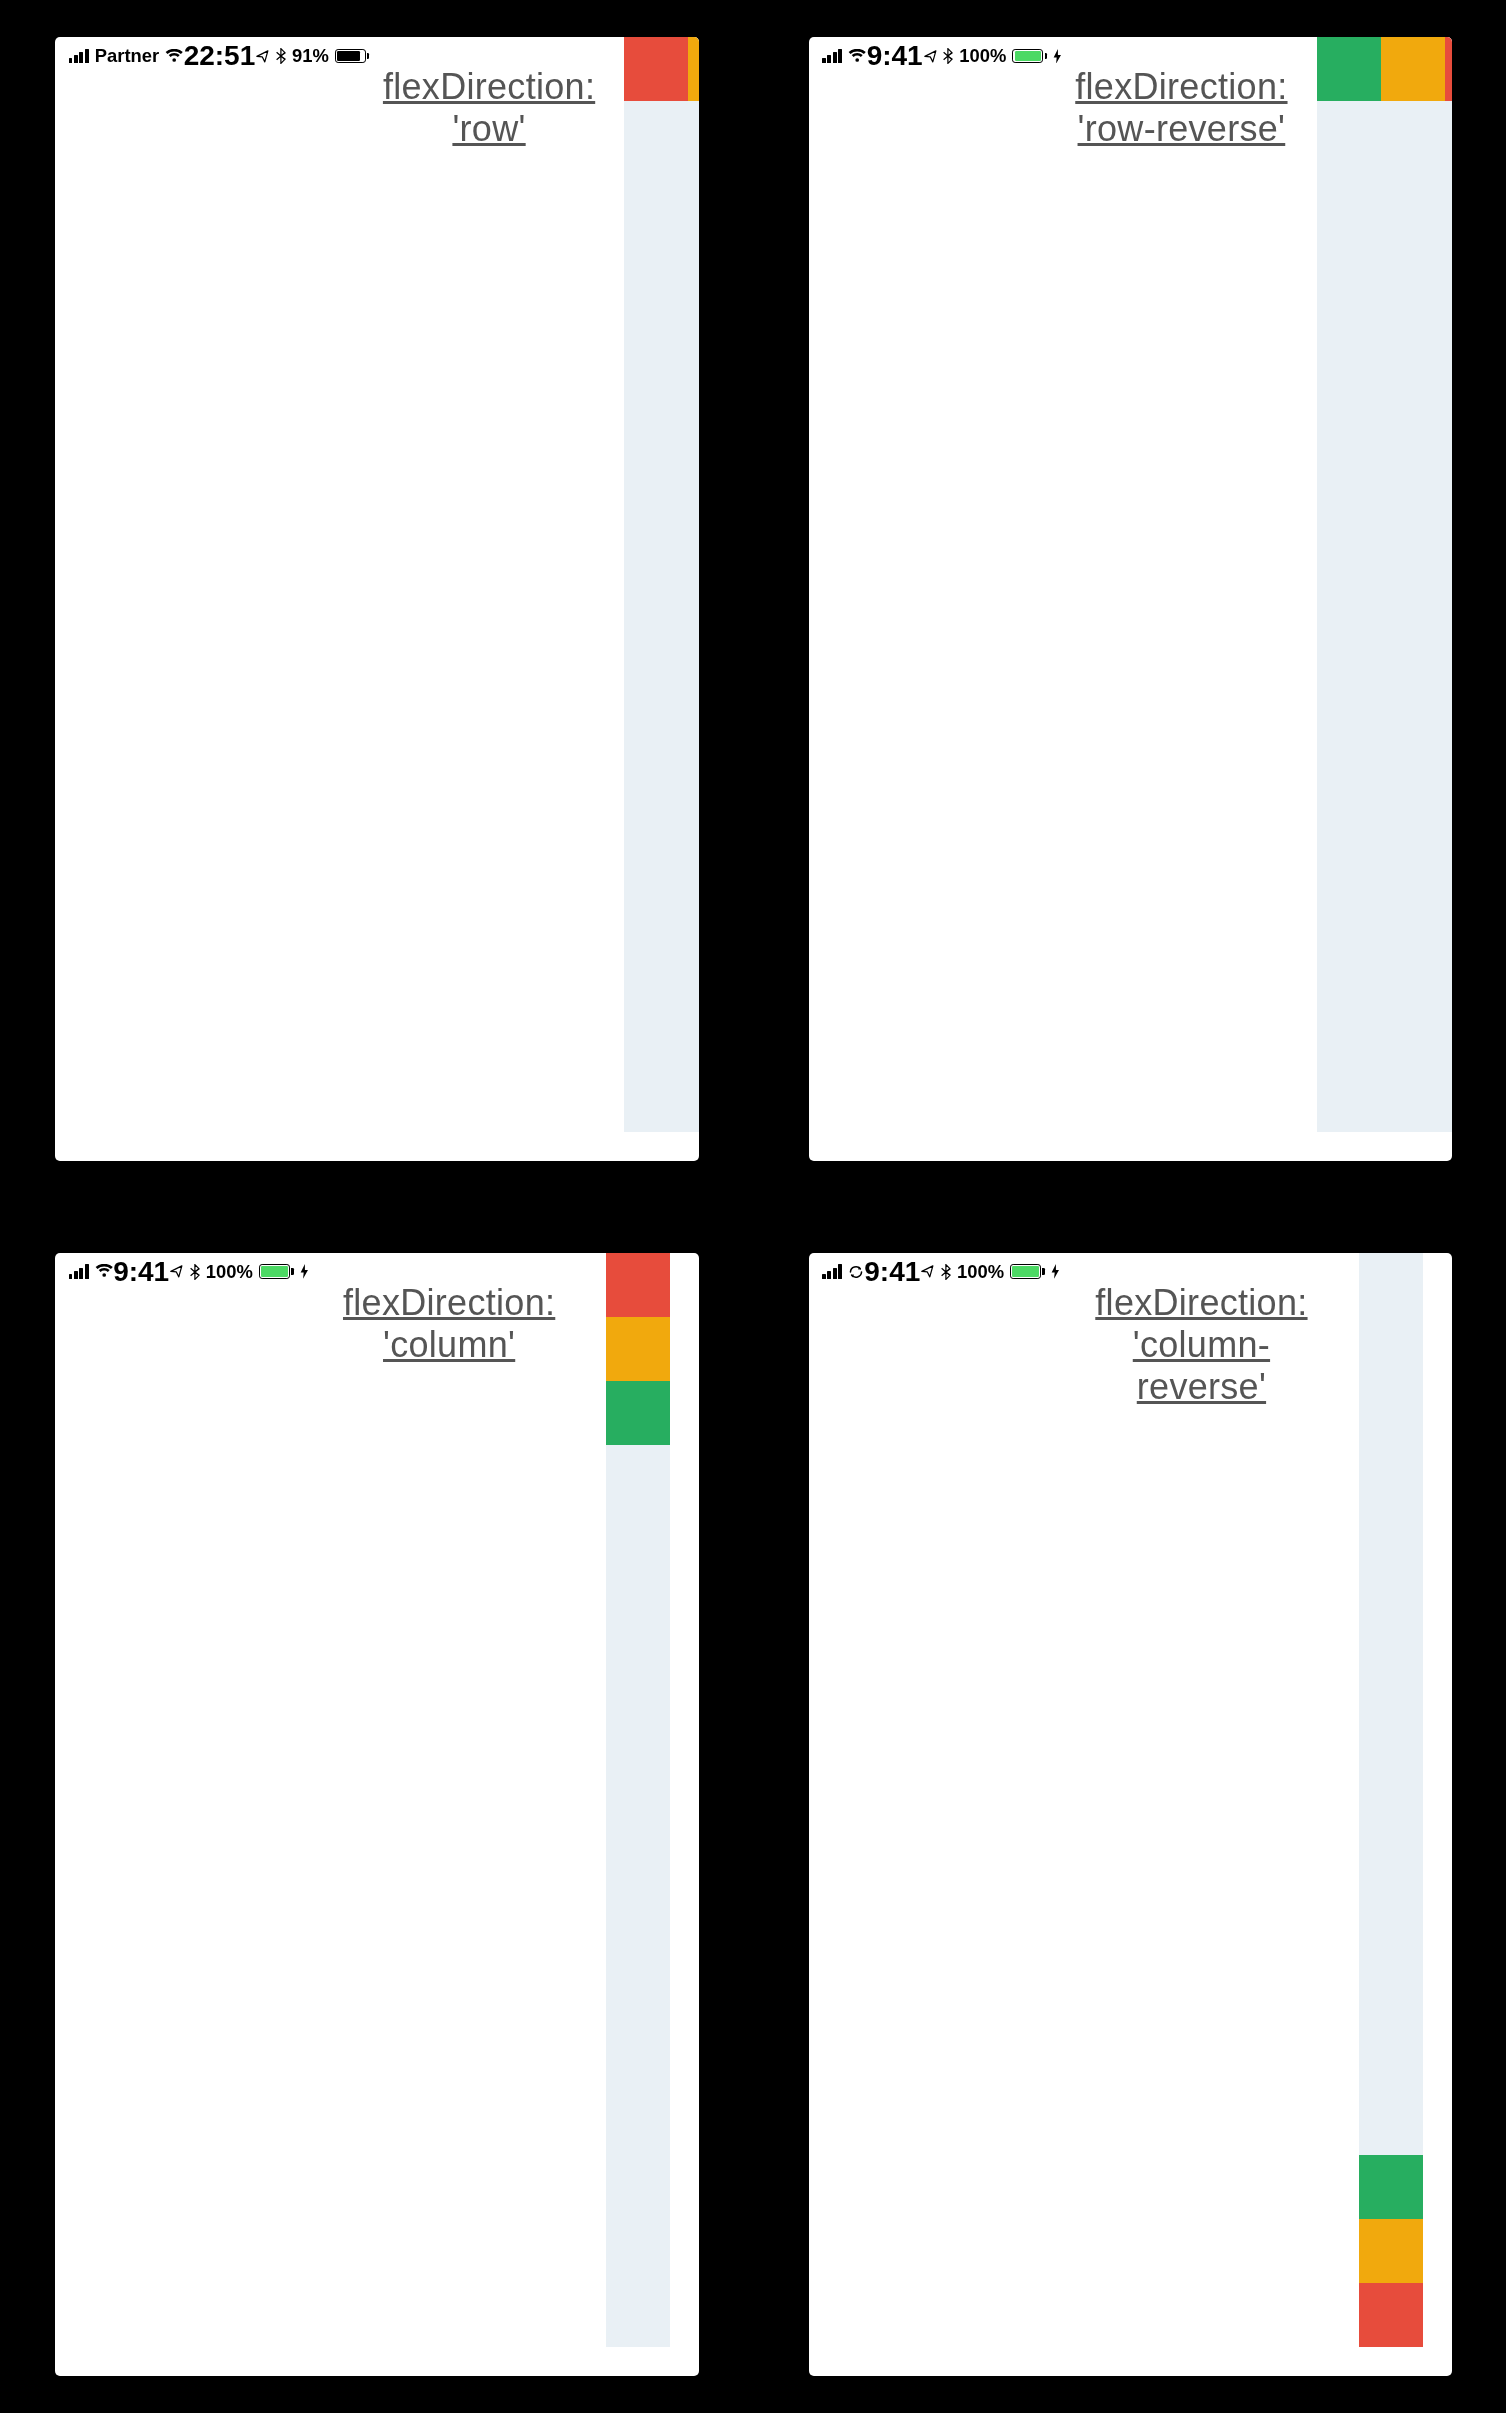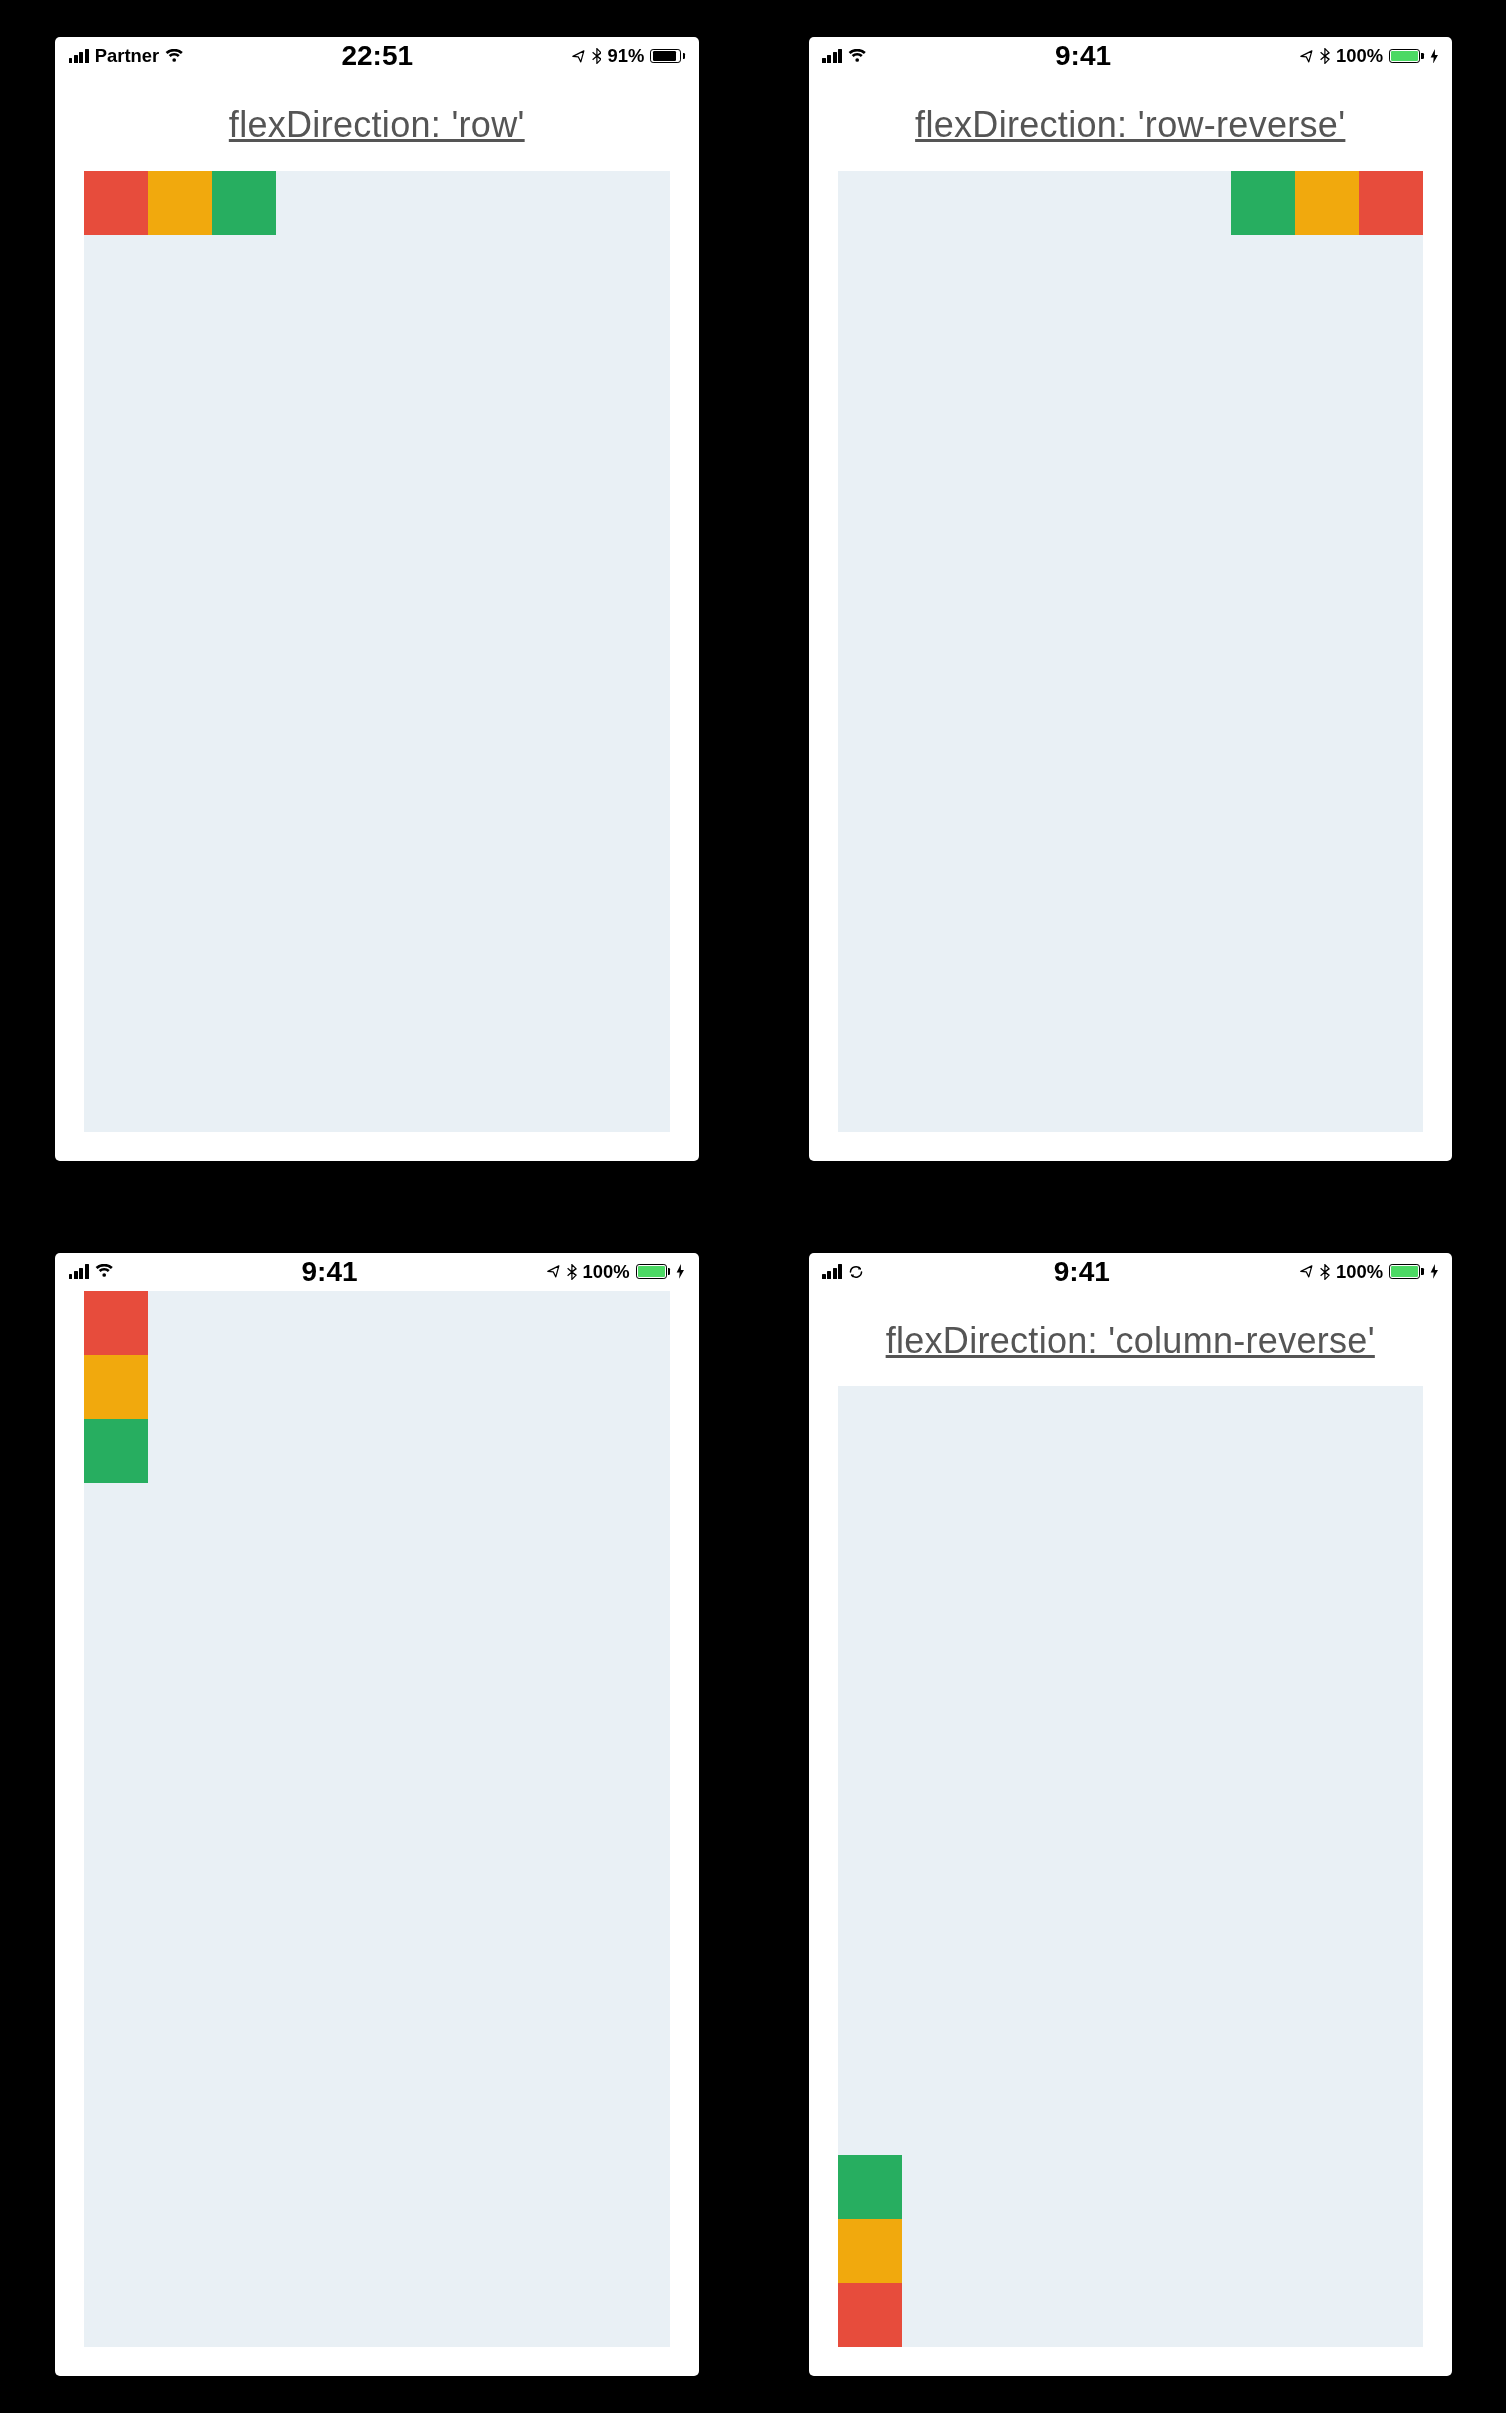--- a/index.html
+++ b/index.html
@@ -26,21 +26,21 @@
     grid-template-rows: 1fr 1fr;
     gap: 92px 110px;
     padding: 37px 55px;
     width: 100%;
     height: 100%;
   }
   .phone {
     background: var(--phone-bg);
     border-radius: 4.9px;
     display: flex;
-    flex-direction: column;
+    flex-direction: row;
     overflow: hidden;
   }
   
   .status {
     display: flex;
     align-items: center;
     justify-content: space-between;
     height: 38px;
     padding: 0 13.5px;
     font-size: 18.4px;
@@ -253,20 +253,21 @@
             </span>
           <span class="cap"></span>
         </span>
         <span class="bolt">
           <svg viewBox="0 0 14 24">
               <path d="M8 0L1 14h5l-1 10 8-14H8z" fill="#000"></path>
             </svg>
         </span>
       </div>
     </div>
+    <div class="title">flexDirection: 'column'</div>
     <div class="demo" style="flex-direction:column;align-items:flex-start;">
       <div class="box red"></div>
       <div class="box orange"></div>
       <div class="box green"></div>
     </div>
   </div>
 
   <div class="phone">
     <div class="status">
       <div class="left">

